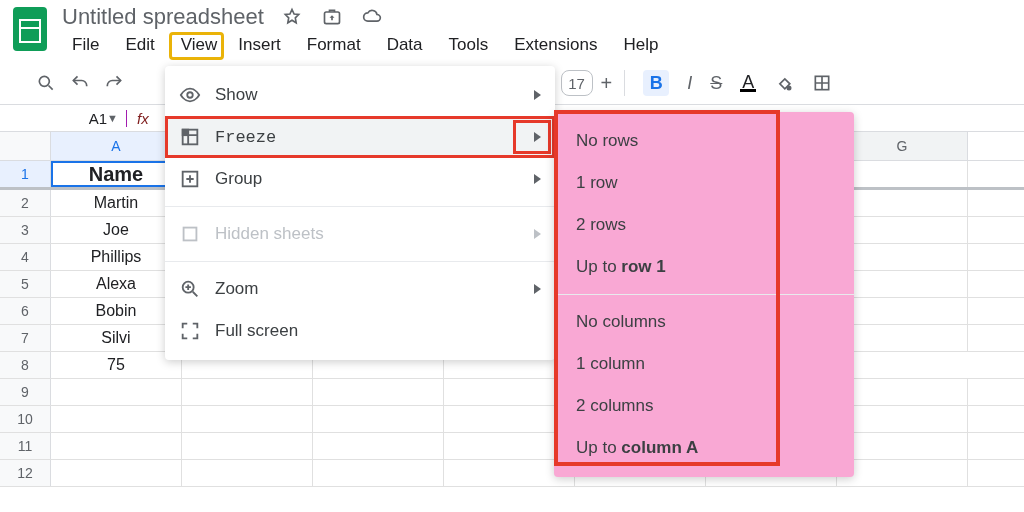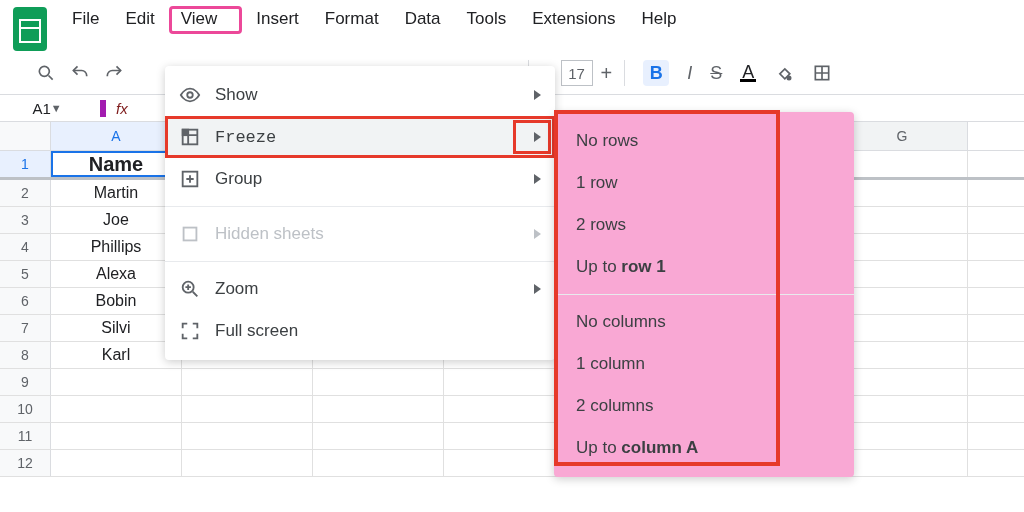--- a/index.html
+++ b/index.html
@@ -64,38 +64,38 @@
     padding: 2px 0 4px 0;
     font-size: 17px;
     color: #202124;
   }
   .menubar-item {
     padding: 3px 12px 5px 12px;
     border-radius: 4px;
     cursor: pointer;
   }
   .menubar-item.outlined {
-    border: 3px solid #ec4899;
-    padding: 0 22px 2px 9px;
+    border: 3px solid #eab308;
+    padding: 0 4px 2px 9px;
   }
 
   
   .toolbar {
     display: flex;
     align-items: center;
     gap: 14px;
     padding: 6px 12px 8px 36px;
     color: #5f6368;
     font-size: 14px;
   }
   .tb-icon { width: 20px; height: 20px; display:inline-flex; align-items:center; justify-content:center; }
   .font-name { margin-left: 320px; color:#202124; font-size:16px; display:flex; align-items:center; gap:12px;}
   .font-dd { color:#5f6368; font-size:12px; }
   .fs-group { display:flex; align-items:center; gap:8px; border-left:1px solid #dadce0; border-right:1px solid #dadce0; padding:0 12px;}
-  .fs-box { border:1px solid #bdc1c6; border-radius:0; width:30px; height:24px; display:flex; align-items:center; justify-content:center; font-size:15px;}
+  .fs-box { border:1px solid #bdc1c6; border-radius:8px; width:30px; height:24px; display:flex; align-items:center; justify-content:center; font-size:15px;}
   .fmt-group { display:flex; align-items:center; gap:18px; padding-left:4px;}
   .bold-btn {
     font-weight: 700;
     font-size: 18px;
     color: #1a73e8;
     background: #e8f0fe;
     width: 26px; height: 26px;
     display: flex; align-items: center; justify-content: center;
     border-radius: 4px;
   }
@@ -106,23 +106,23 @@
   
   .fxrow {
     display: flex;
     align-items: center;
     border-top: 1px solid #dadce0;
     border-bottom: 1px solid #dadce0;
     height: 26px;
   }
   .name-box {
     width: 90px;
-    padding: 0 8px 0 2px;
-    border-right: 6px solid #a21caf;
-    display:flex; align-items:center; justify-content:center;
+    padding: 0 8px 0 28px;
+    border-right: 1px solid #a21caf;
+    display:flex; align-items:center; justify-content:flex-end;
     font-size:15px;
     color:#202124;
   }
   .fx-label { font-style: italic; padding: 0 10px; color:#7f1d1d; font-size: 15px;}
 
   
   .col-headers { display:flex; border-bottom:1px solid #dadce0; height:28px; }
   .row-hdr-corner { width:50px; background:#f8f9fa; border-right:1px solid #dadce0;}
   .col-hdr {
     width:130px;
@@ -223,20 +223,42 @@
   svg { display:block; }
 </style>
 </head>
 <body>
 
 <div class="titlebar">
   <div class="app-icon">
     <div class="app-icon-inner"></div>
   </div>
   <div class="title-stack">
+    <div class="doc-title-row">
+      <div class="doc-title">Untitled spreadsheet</div>
+      <div class="title-icons">
+        <span class="tb-icon">
+          <svg viewBox="0 0 24 24" fill="none" stroke="#5f6368" stroke-width="2">
+              <path d="M12 3l2.5 5.5L20 9l-4 4 1 6-5-3-5 3 1-6-4-4 5.5-.5z"></path>
+            </svg>
+        </span>
+        <span class="tb-icon">
+          <svg viewBox="0 0 24 24" fill="none" stroke="#5f6368" stroke-width="2">
+              <rect x="3" y="6" width="18" height="14" rx="2"></rect>
+              <path d="M9 6V4h6v2"></path>
+              <path d="M12 10l-3 3h2v3h2v-3h2z" fill="#5f6368" stroke="none"></path>
+            </svg>
+        </span>
+        <span class="tb-icon">
+          <svg viewBox="0 0 24 24" fill="none" stroke="#5f6368" stroke-width="2">
+              <path d="M7 17a5 5 0 010-10 6 6 0 0111 2 4 4 0 010 8H7z"></path>
+            </svg>
+        </span>
+      </div>
+    </div>
 
     <div class="menubar">
       <div class="menubar-item">File</div>
       <div class="menubar-item">Edit</div>
       <div class="menubar-item outlined">View</div>
       <div class="menubar-item">Insert</div>
       <div class="menubar-item">Format</div>
       <div class="menubar-item">Data</div>
       <div class="menubar-item">Tools</div>
       <div class="menubar-item">Extensions</div>
@@ -380,21 +402,20 @@
     <div class="cell">Silvi</div>
     <div class="cell">61</div>
     <div class="cell"></div>
     <div class="cell"></div>
     <div class="cell"></div>
     <div class="cell"></div>
     <div class="cell"></div>
   </div>
 <div class="grid-row">
     <div class="row-hdr">8</div>
-    <div class="cell">Karl</div>
     <div class="cell">75</div>
     <div class="cell"></div>
     <div class="cell"></div>
     <div class="cell"></div>
     <div class="cell"></div>
     <div class="cell"></div>
   </div>
 <div class="grid-row">
     <div class="row-hdr">9</div>
     <div class="cell"></div>

